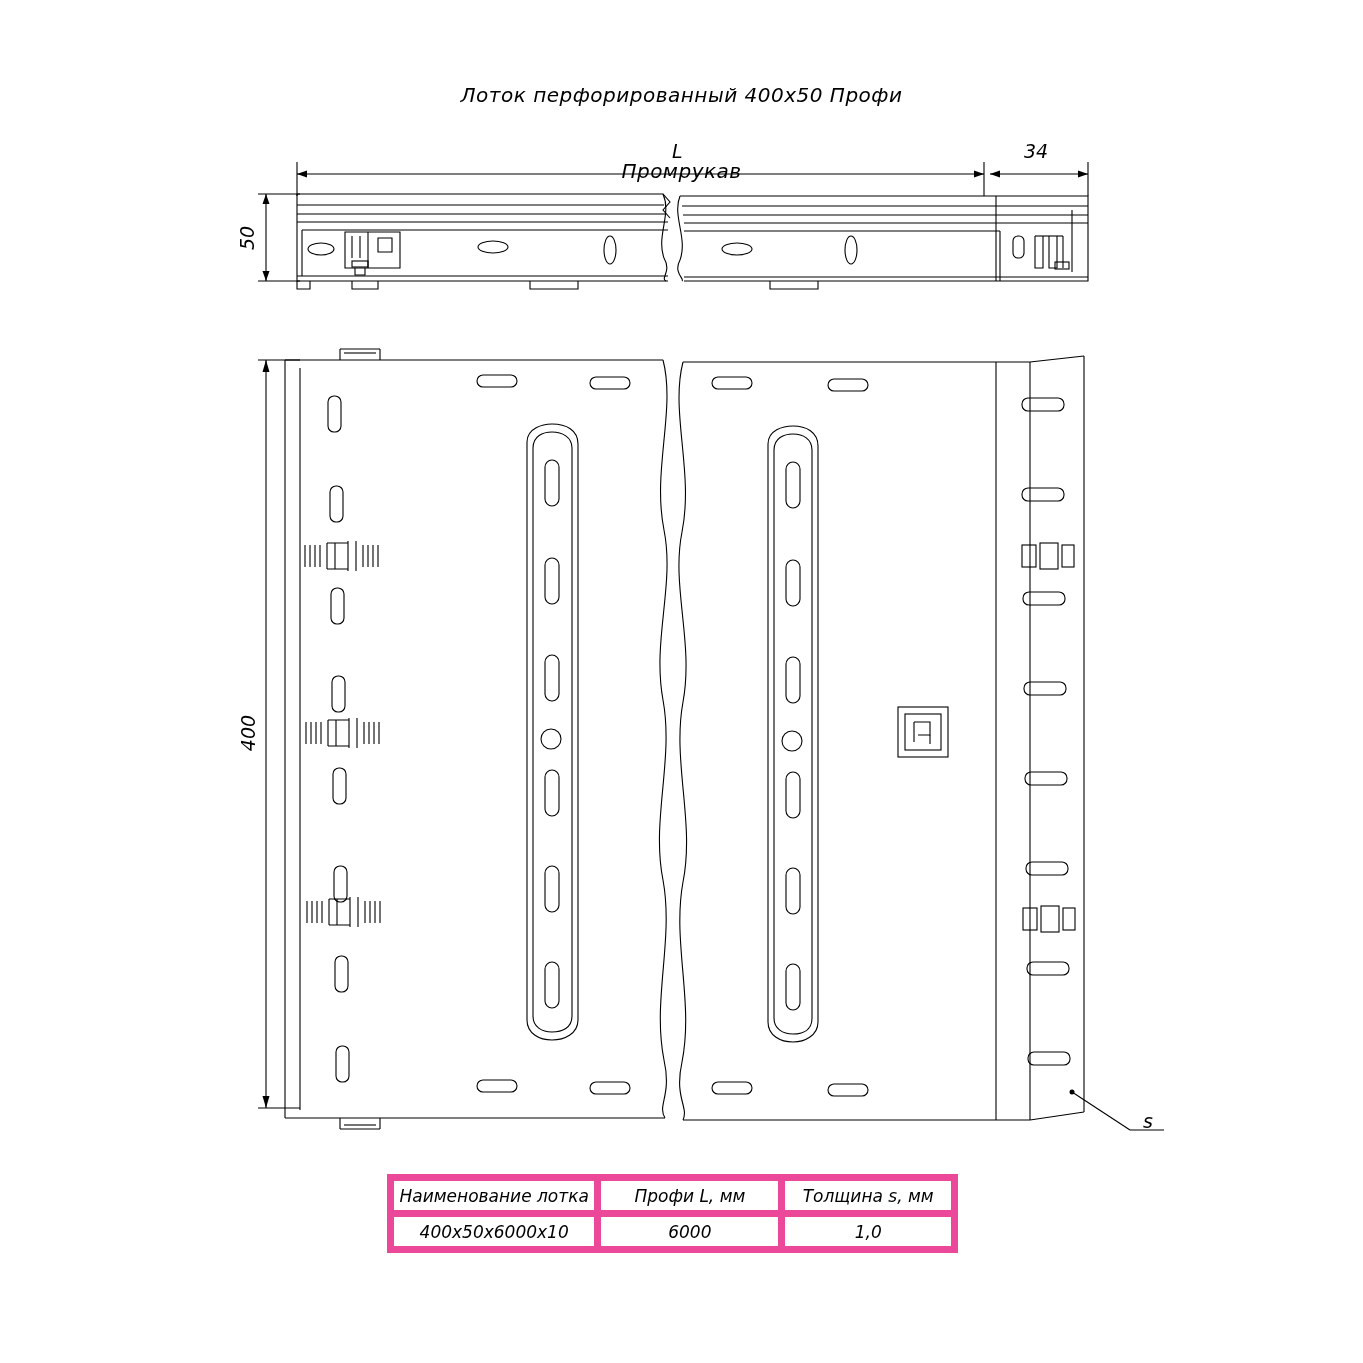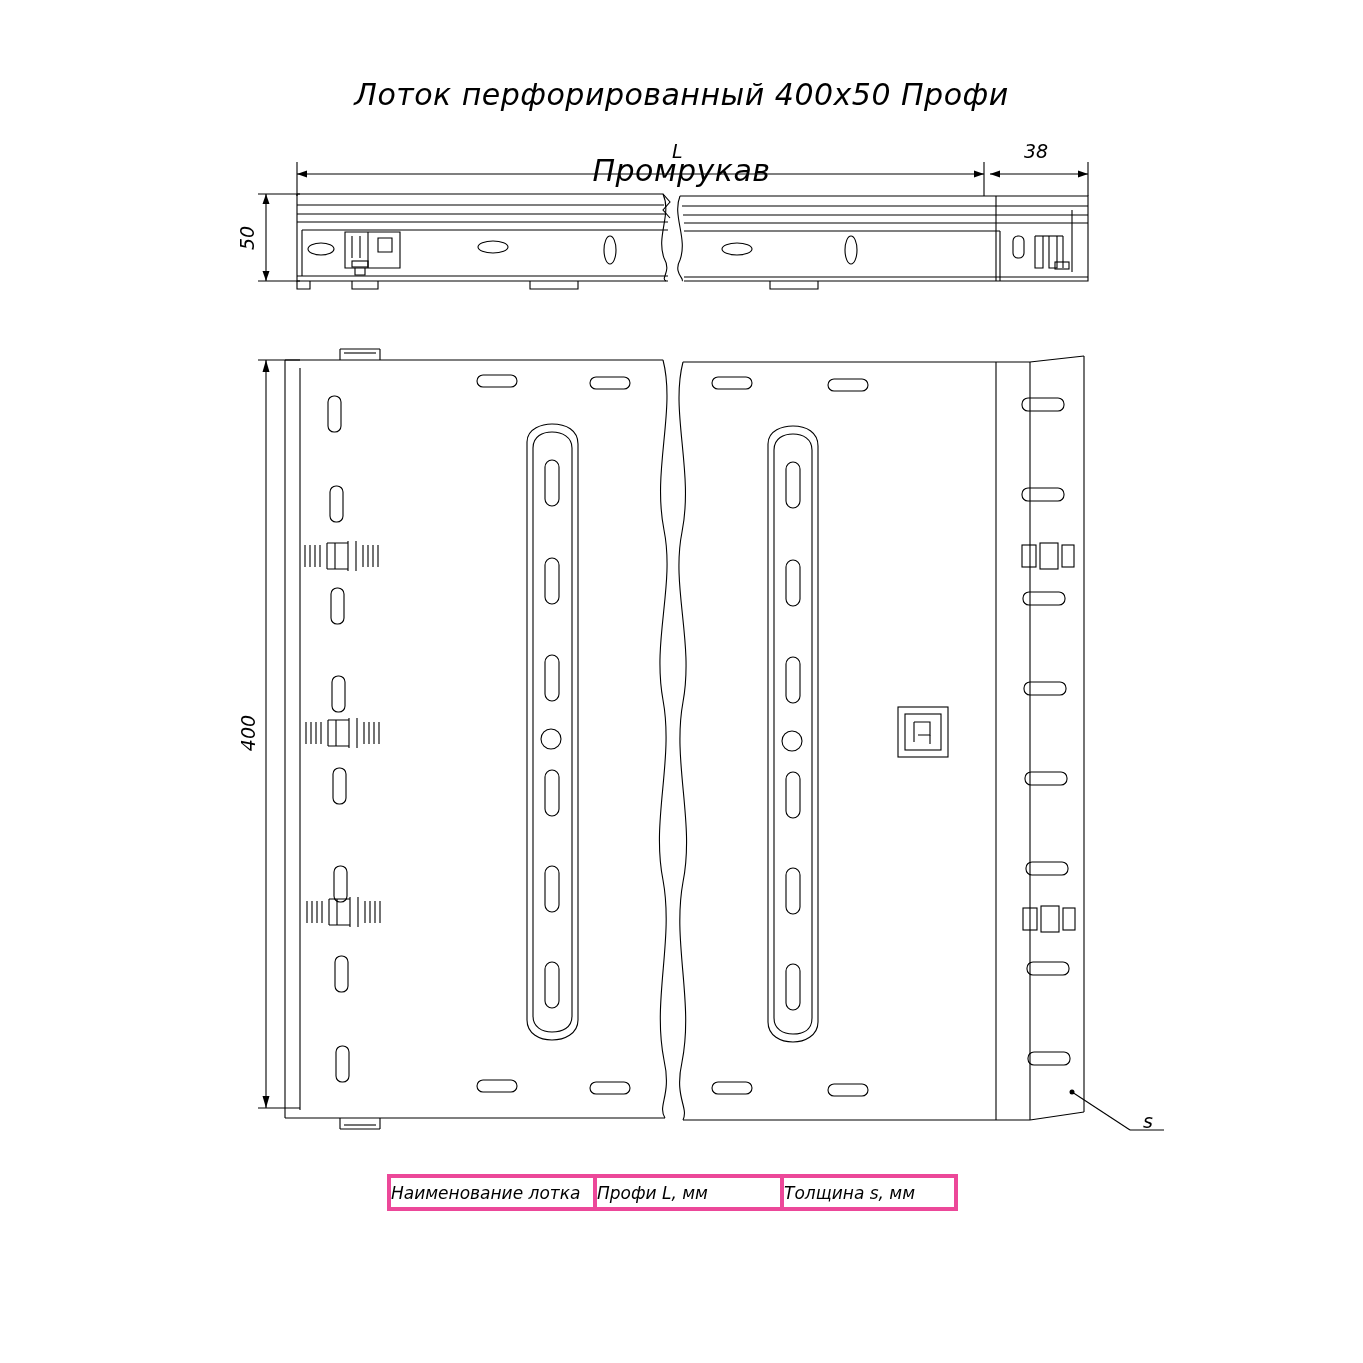--- a/index.html
+++ b/index.html
@@ -22,21 +22,21 @@
     height: 1363px;
   }
   .title-block {
     position: absolute;
     left: 0;
     top: 38px;
     width: 1363px;
     text-align: center;
     font-family: "DejaVu Sans", sans-serif;
     font-style: italic;
-    font-size: 30px;
+    font-size: 20px;
     line-height: 38px;
     letter-spacing: 0.5px;
     white-space: pre-line;
   }
   .dim-label {
     position: absolute;
     font-family: "DejaVu Sans", sans-serif;
     font-style: italic;
     font-size: 19px;
     color: #000;
@@ -50,22 +50,22 @@
     position: absolute;
     left: 387px;
     top: 1174px;
     width: 571px;
     border-collapse: collapse;
     font-family: "DejaVu Sans", sans-serif;
     font-style: italic;
     font-size: 17px;
   }
   #spec-table th, #spec-table td {
-    border: 4px solid #ec4899;
-    text-align: left;
+    border: 7px solid #ec4899;
+    text-align: center;
     height: 29px;
     padding: 0;
     font-weight: normal;
   }
   #spec-table th:nth-child(1), #spec-table td:nth-child(1) { width: 206px; }
   #spec-table th:nth-child(2), #spec-table td:nth-child(2) { width: 190px; }
   #spec-table th:nth-child(3), #spec-table td:nth-child(3) { width: 175px; }
   svg { display: block; }
 </style>
 </head>
@@ -273,30 +273,35 @@
         </g>
 
         <line x1="1072" y1="1092" x2="1130" y2="1130"></line>
         <circle cx="1072" cy="1092" r="2.5" fill="#000" stroke="none"></circle>
         <line x1="1130" y1="1130" x2="1164" y2="1130"></line>
       </g>
     </g>
   </svg>
 
   <div class="dim-label" style="left:672px; top:140px;">L</div>
-  <div class="dim-label" style="left:1024px; top:140px;">38</div>
+  <div class="dim-label" style="left:1024px; top:140px;">34</div>
   <div class="dim-label dim-rot" style="left:233px; top:227px; width:28px; text-align:center;">50</div>
   <div class="dim-label dim-rot" style="left:228px; top:722px; width:40px; text-align:center;">400</div>
   <div class="dim-label" style="left:1143px; top:1110px;">s</div>
 
   <table id="spec-table">
     <thead>
       <tr>
         <th>Наименование лотка</th>
         <th>Профи L, мм</th>
         <th>Толщина s, мм</th>
       </tr>
     </thead>
     <tbody>
+      <tr>
+        <td>400х50х6000х10</td>
+        <td>6000</td>
+        <td>1,0</td>
+      </tr>
     </tbody>
   </table>
 
 </div>
 
 </body></html>

